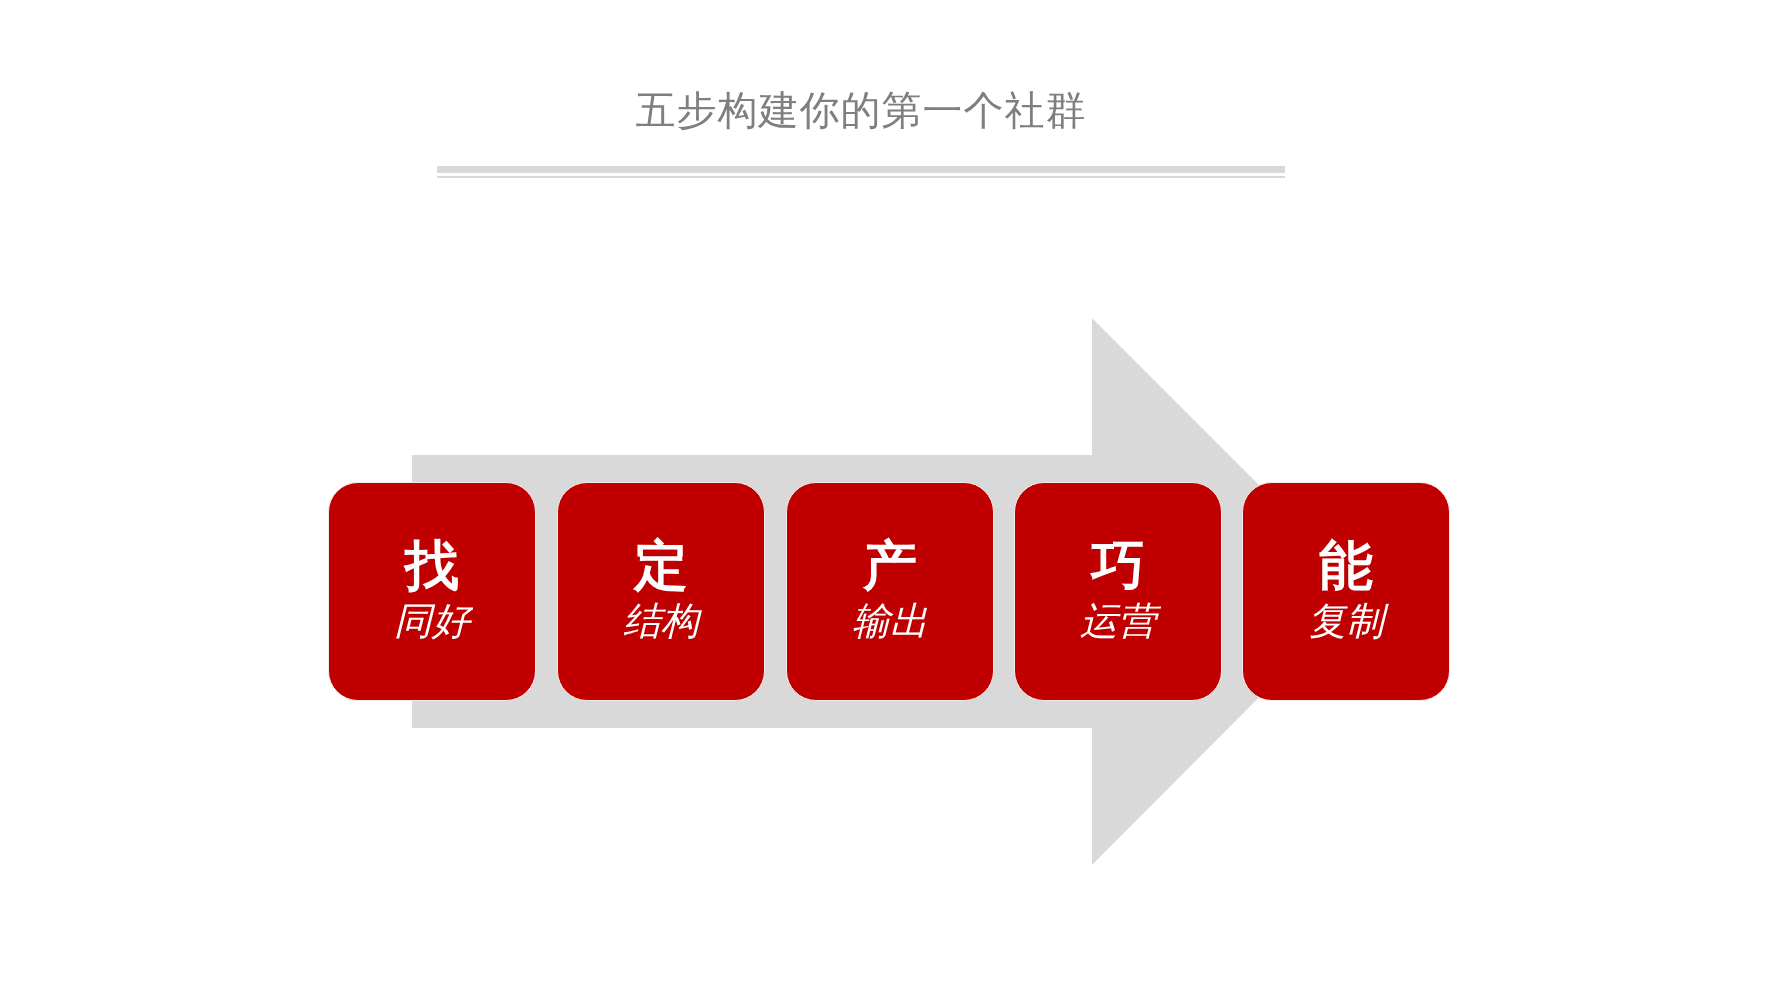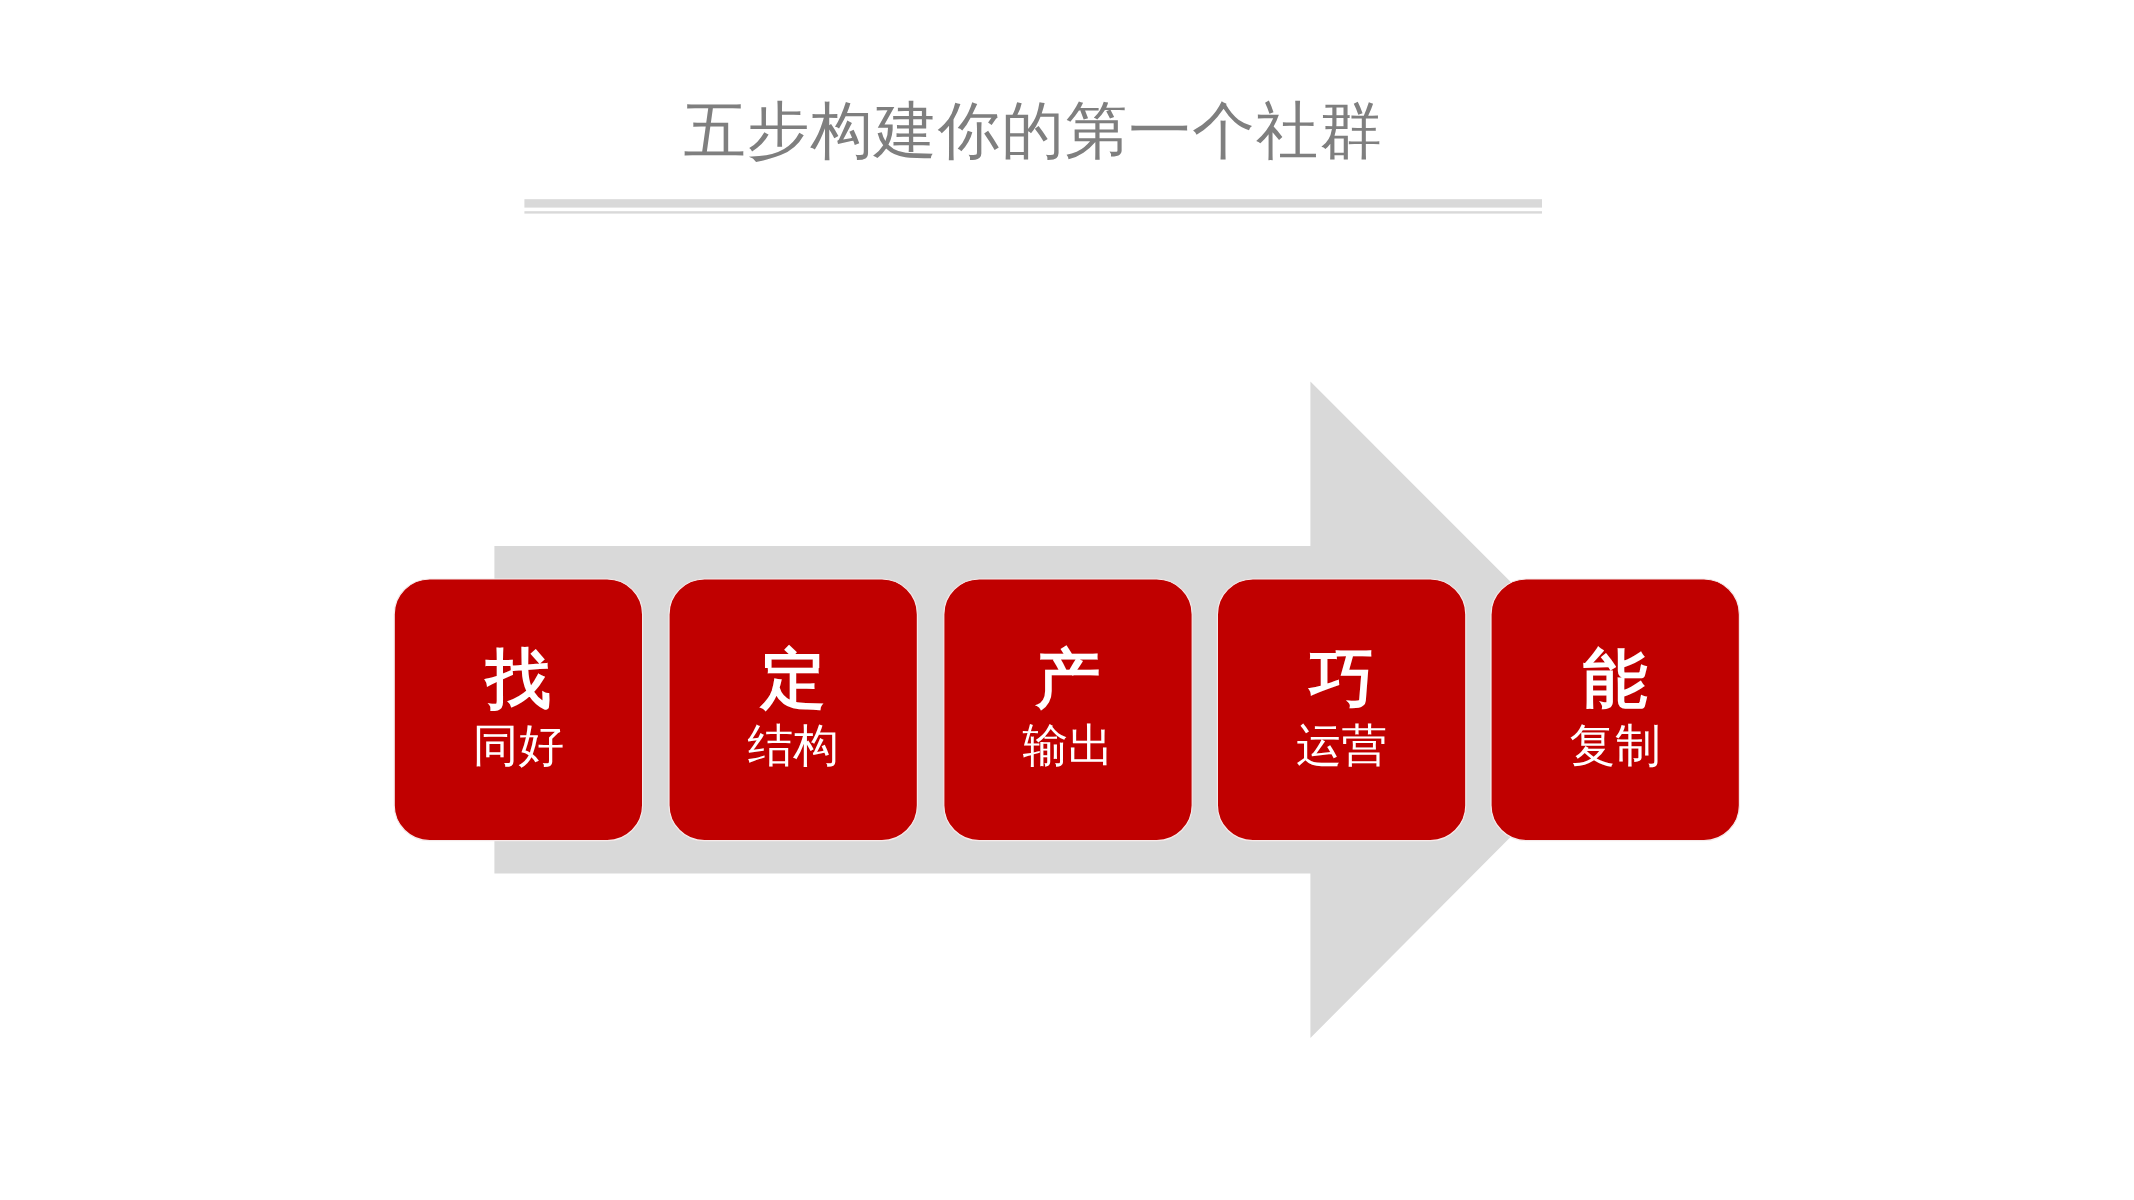--- a/index.html
+++ b/index.html
@@ -1,34 +1,34 @@
 <!DOCTYPE html>
 <html><head>
   <meta charset="utf-8">
   <style>
     html, body { margin: 0; padding: 0; background: #ffffff; }
     body { width: 1778px; height: 1000px; position: relative; overflow: hidden;
            font-family: "DejaVu Serif", "Liberation Serif", serif; }
     .title {
       position: absolute; left: 437px; width: 848px; top: 86px; height: 48px;
-      text-align: center; font-size: 52px; line-height: 48px; color: #7f7f7f;
+      text-align: center; font-size: 40px; line-height: 48px; color: #7f7f7f;
       letter-spacing: 1px;
     }
     .rule-thick { position: absolute; left: 437px; width: 848px; top: 166px; height: 7px; background: #d9d9d9; }
     .rule-thin  { position: absolute; left: 437px; width: 848px; top: 176px; height: 2px; background: #d9d9d9; }
     .arrow { position: absolute; left: 0; top: 0; }
     .step {
       position: absolute; top: 482px; width: 208px; height: 219px;
       background: #c00000; border-radius: 30px; box-sizing: border-box;
       border: 1.5px solid #f6eaea;
       display: flex; flex-direction: column; align-items: center; justify-content: center;
       color: #ffffff; cursor: pointer;
     }
     .step-main { font-size: 54px; font-weight: bold; line-height: 60px; margin-top: -6px; }
-    .step-sub  { font-size: 38px; line-height: 44px; margin-top: 4px; font-family: "DejaVu Sans", "Liberation Sans", sans-serif; }
+    .step-sub  { font-size: 38px; line-height: 44px; margin-top: 4px; font-family: "DejaVu Sans", "Liberation Sans", sans-serif; font-style: italic; }
   </style>
 </head>
 <body>
 
 <div class="title">五步构建你的第一个社群</div>
 <div class="rule-thick"></div>
 <div class="rule-thin"></div>
 
 <svg class="arrow" width="1778" height="1000">
   <polygon points="412,455 1092,455 1092,318 1365,591 1092,865 1092,728 412,728" fill="#d9d9d9"></polygon>

